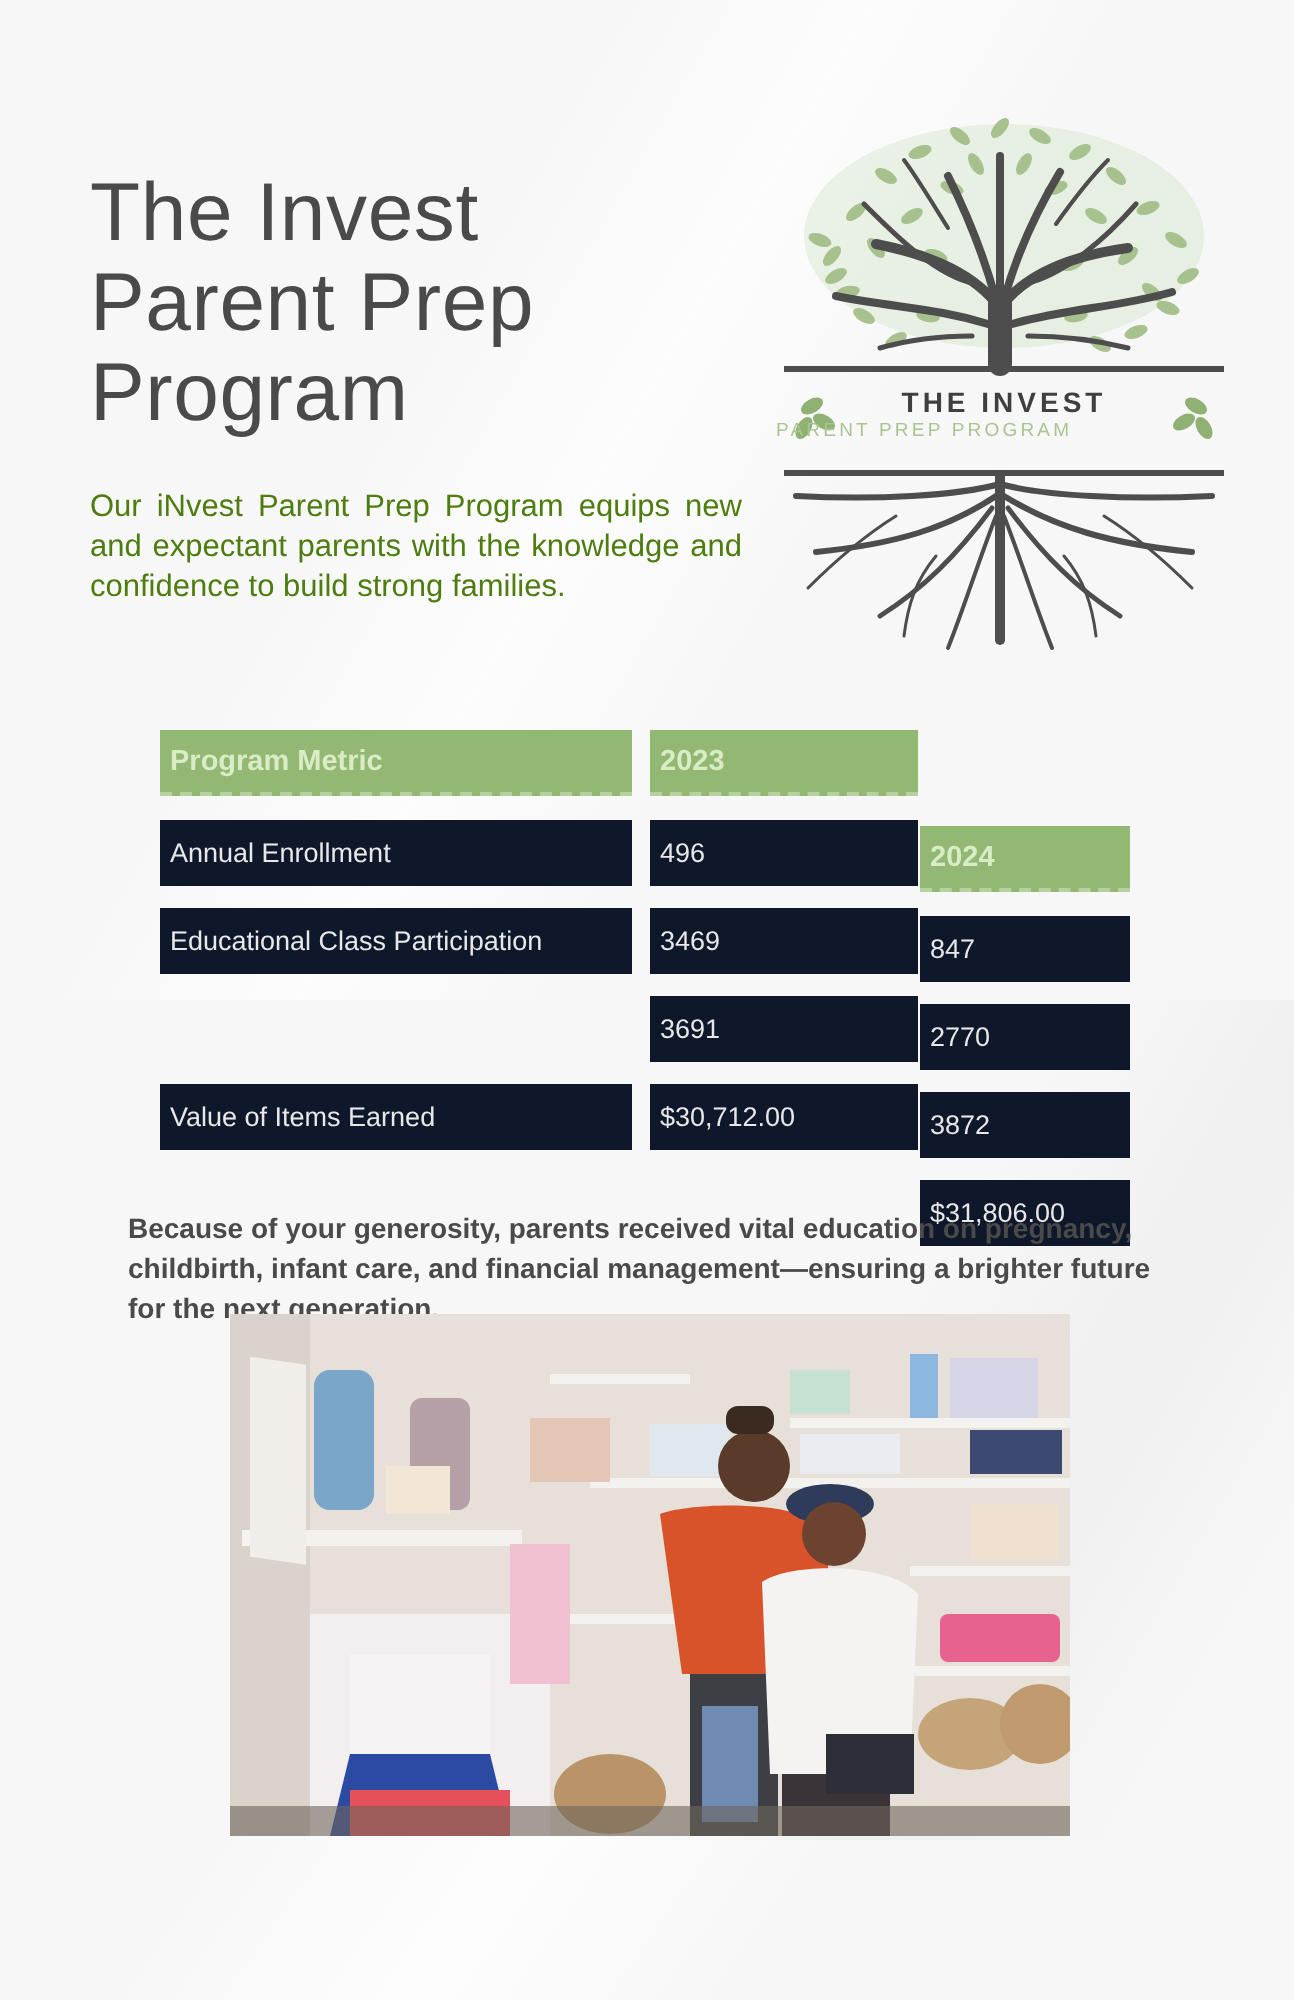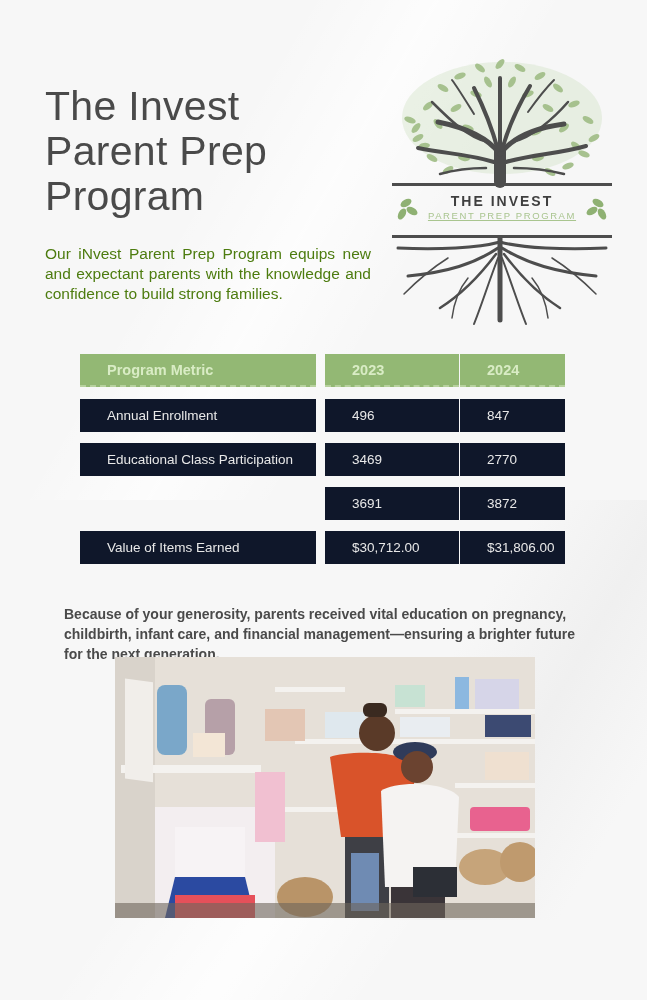--- a/index.html
+++ b/index.html
@@ -26,34 +26,34 @@
     font-size: 15.5px; line-height: 20px; color: #4d7c0f;
     text-align: justify; text-align-last: left;
   }
 
   .logo { position: absolute; left: 388px; top: 58px; width: 228px; height: 272px; }
   .logo-title {
     position: absolute; left: 0; top: 135px; width: 228px; text-align: center;
     font-size: 14px; font-weight: 700; letter-spacing: 2px; color: #3f3f3f;
   }
   .logo-sub {
-    position: absolute; left: 0; top: 152px; width: 228px; text-align: center;
-    font-size: 9.5px; letter-spacing: 1.6px; color: #a9c58f; text-decoration: underline;
+    position: absolute; left: 0; top: 152px; width: 228px; text-align: left;
+    font-size: 9.5px; letter-spacing: 1.6px; color: #a9c58f;
   }
 
   .table { position: absolute; left: 80px; top: 350px; width: 485px; }
   .row { position: absolute; left: 0; height: 33px; width: 485px; }
   .cell {
-    position: absolute; top: 4px; height: 33px;
-    display: flex; align-items: center; padding-left: 27px;
+    position: absolute; top: 15px; height: 33px;
+    display: flex; align-items: center; padding-left: 5px;
     font-size: 13.5px; color: #e8e8e8;
   }
   .c0 { left: 0; width: 236px; }
   .c1 { left: 245px; width: 134px; text-align: center; }
-  .c2 { left: 380px; width: 105px; }
+  .c2 { left: 380px; width: 105px; margin-top: 48px; }
   .row.header .cell {
     background: #93b874; color: #d9ecc5; font-weight: 700; font-size: 14.5px;
     border-bottom: 2px dashed #b7d19e;
   }
   .row.body .cell { background: #0f172a; }
 
   .closing {
     position: absolute; left: 64px; top: 604px; width: 520px;
     font-size: 14px; line-height: 20px; color: #4a4a4a; font-weight: bold;
   }

